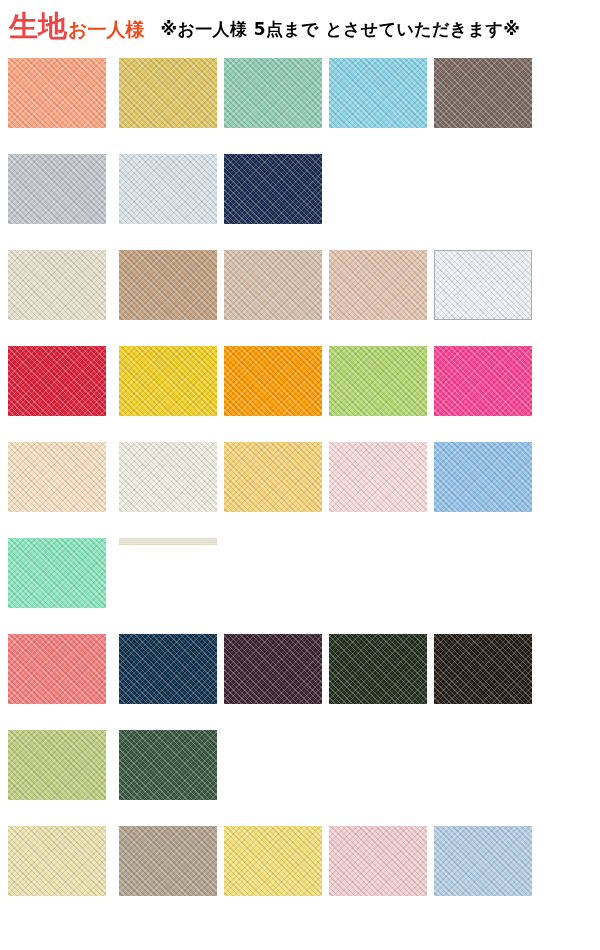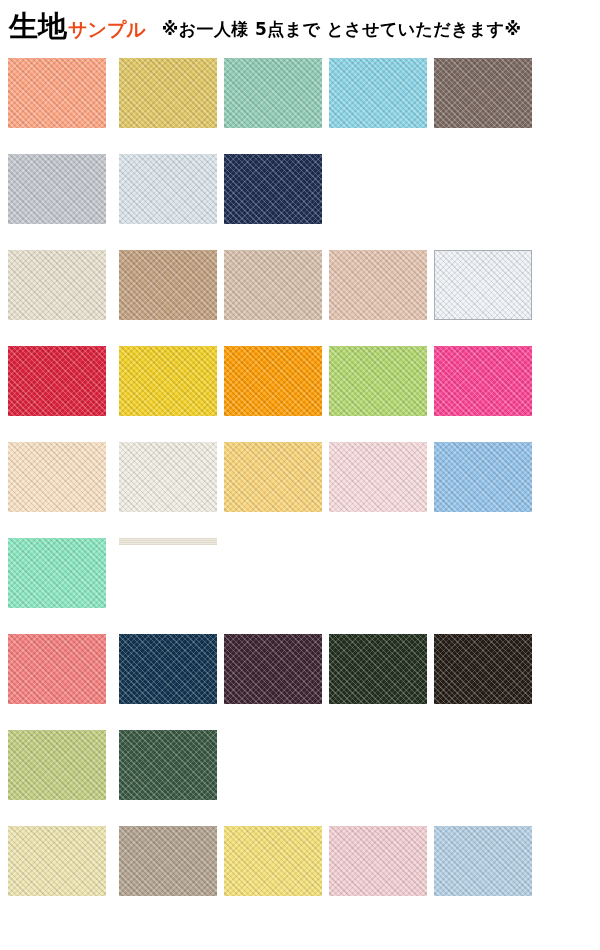--- a/index.html
+++ b/index.html
@@ -111,22 +111,22 @@
         rgba(0,0,0,0.05) 0px, rgba(0,0,0,0.05) 1px,
         rgba(255,255,255,0.15) 1px, rgba(255,255,255,0.15) 2px);
   }
 </style>
 </head>
 <body style="background: rgb(255, 255, 255);">
 
 <div id="page-root">
 
   <div id="page-header">
-    <span class="title-main" style="color: #000000;">生地</span>
-    <span class="title-sub" style="color: rgb(236, 74, 24);">サンプル</span>
+    <span class="title-main" style="color: #ef4444;">生地</span>
+    <span class="title-sub" style="color: rgb(236, 74, 24);">お一人様</span>
     <span class="title-note" style="color: #000000;">※お一人様 5点まで とさせていただきます※</span>
   </div>
 
   <div id="swatch-grid">
       <div class="swatch-row">
         <div class="swatch col0" title="salmon-peach" style="background-color: rgb(253, 166, 132);">
           <div class="weave"></div>
         </div>
         <div class="swatch col1" title="mustard-yellow" style="background-color: rgb(223, 199, 103);">
           <div class="weave"></div>

